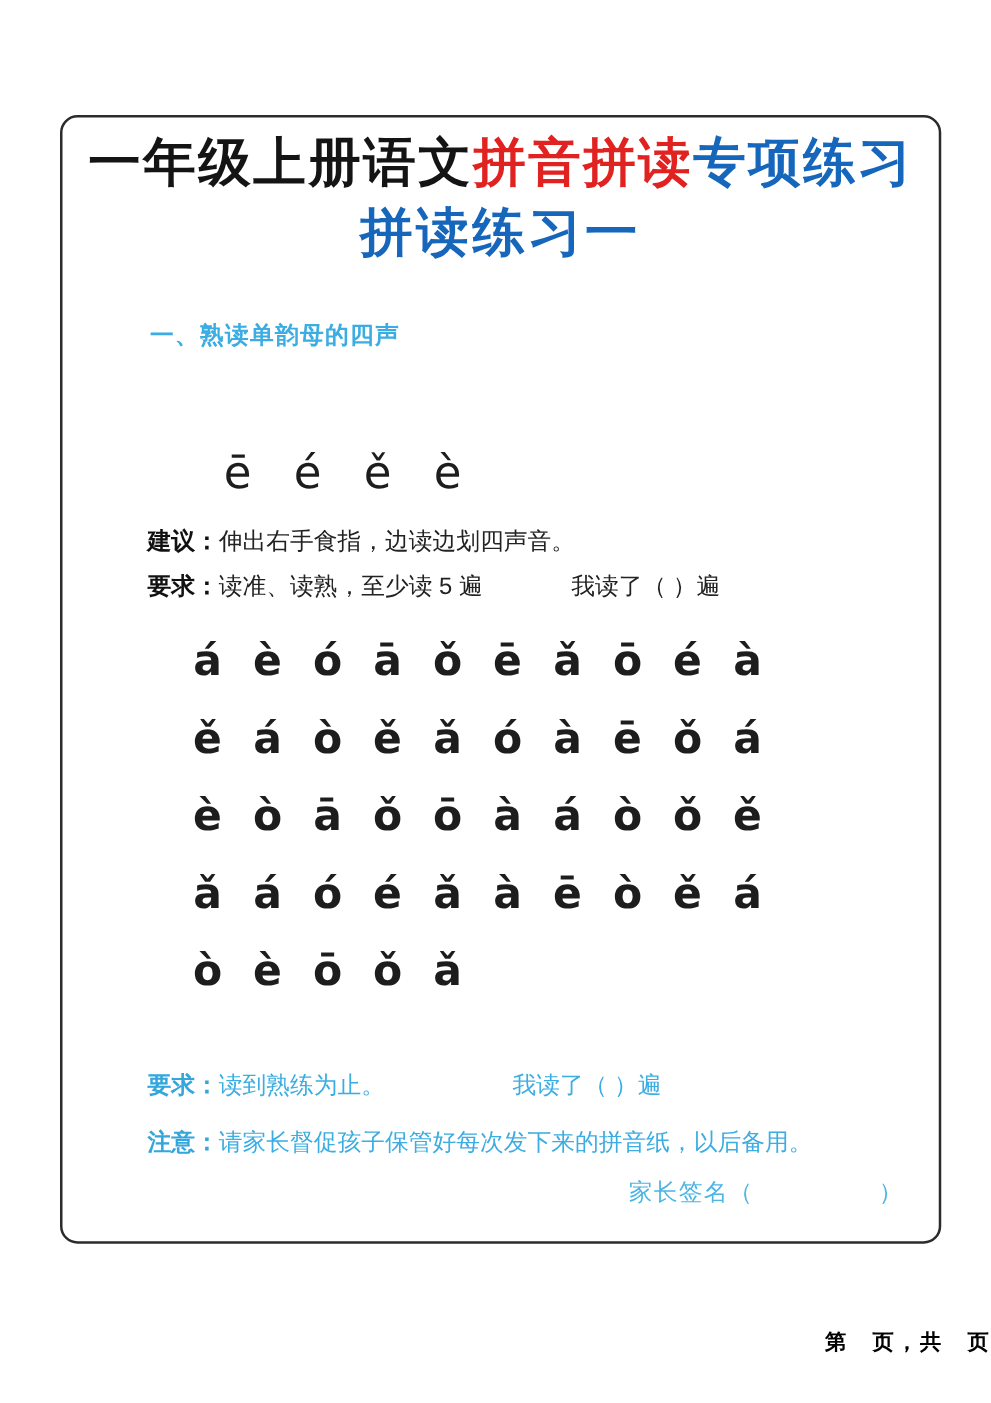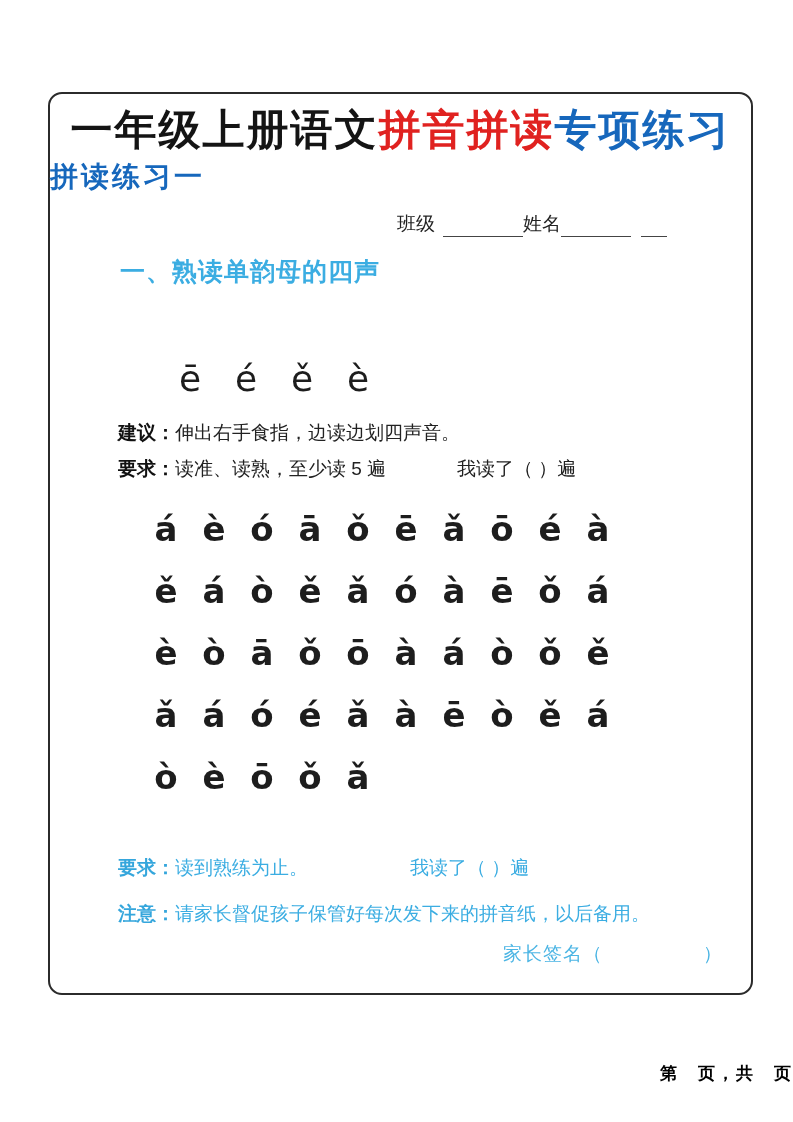--- a/index.html
+++ b/index.html
@@ -13,38 +13,38 @@
   }
   
   .title{
     position:absolute;top:8px;left:0;width:100%;text-align:center;
     font-size:42px;font-weight:bold;letter-spacing:2px;white-space:nowrap;
   }
   .title .t-black{color:#141414;margin-top:32px;}
   .title .t-red{color:#e02220;}
   .title .t-blue{color:#1667bc;}
   .subtitle{
-    position:absolute;top:64px;left:0;width:100%;text-align:left;
-    font-size:28px;font-weight:bold;color:#1667bc;letter-spacing:3px;
+    position:absolute;top:64px;left:0;width:100%;text-align:center;
+    font-size:42px;font-weight:bold;color:#1667bc;letter-spacing:3px;
   }
   
   .student-line{
     position:absolute;top:117px;left:347px;font-size:19px;color:#222;
     white-space:nowrap;
   }
   .blank{
     display:inline-block;border-bottom:1.5px solid #444;height:18px;
     vertical-align:bottom;
   }
   .blank.b1{width:80px;margin-left:8px;}
   .blank.b2{width:70px;}
   .blank.b3{width:26px;margin-left:10px;}
   
   .sec-heading{
-    position:absolute;top:161px;left:70px;font-size:25px;font-weight:bold;
+    position:absolute;top:161px;left:70px;font-size:19px;font-weight:bold;
     color:#3bade2;letter-spacing:1px;
   }
   
   .vowel-row{position:absolute;left:112px;white-space:nowrap;}
   .vowel-row.r1{top:198px;}
   .vowel-row.r2{top:260px;}
   .vowel-group{display:inline-block;vertical-align:top;}
   .vowel-group.g2{margin-left:44px;}
   .vowel-letter{
     display:inline-block;width:56px;text-align:center;
@@ -85,23 +85,20 @@
 <body>
 
 <div class="sheet">
 
   <div class="title">
     <span class="t-black">一年级上册语文</span><span class="t-red">拼音拼读</span><span class="t-blue">专项练习</span>
   </div>
 
   <div class="subtitle">拼读练习一</div>
 
-  <div class="student-line">
-    <span>班级</span><span class="blank b1"></span><span>姓名</span><span class="blank b2"></span><span class="blank b3"></span>
-  </div>
 
   <div class="sec-heading">一、熟读单韵母的四声</div>
 
   <div class="vowel-row r2">
     <span class="vowel-group g1"><span class="vowel-letter">ē</span><span class="vowel-letter">é</span><span class="vowel-letter">ě</span><span class="vowel-letter">è</span></span>
   </div>
 
   <div class="note-line suggest">
     <span class="note-label">建议：</span><span>伸出右手食指，边读边划四声音。</span>
   </div>

